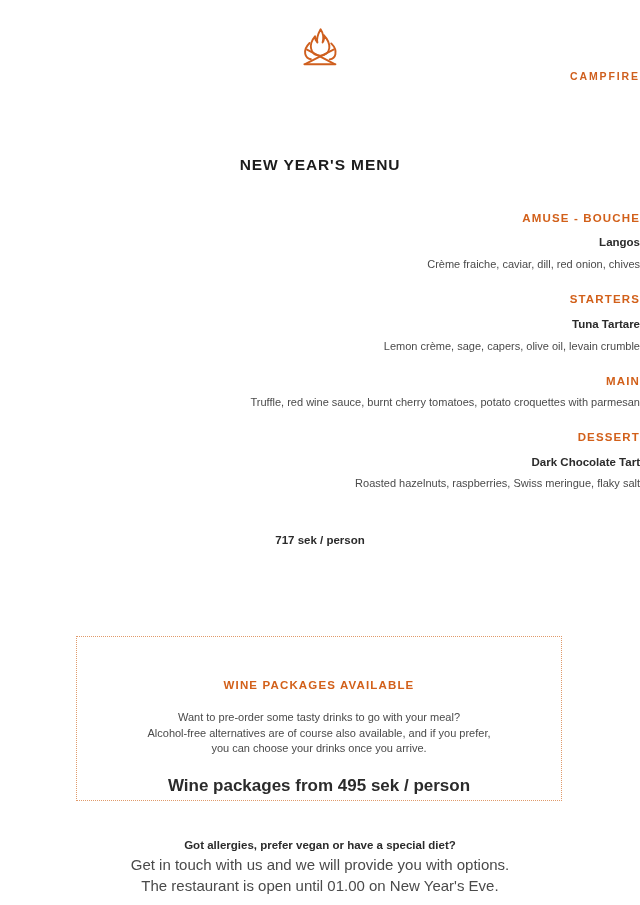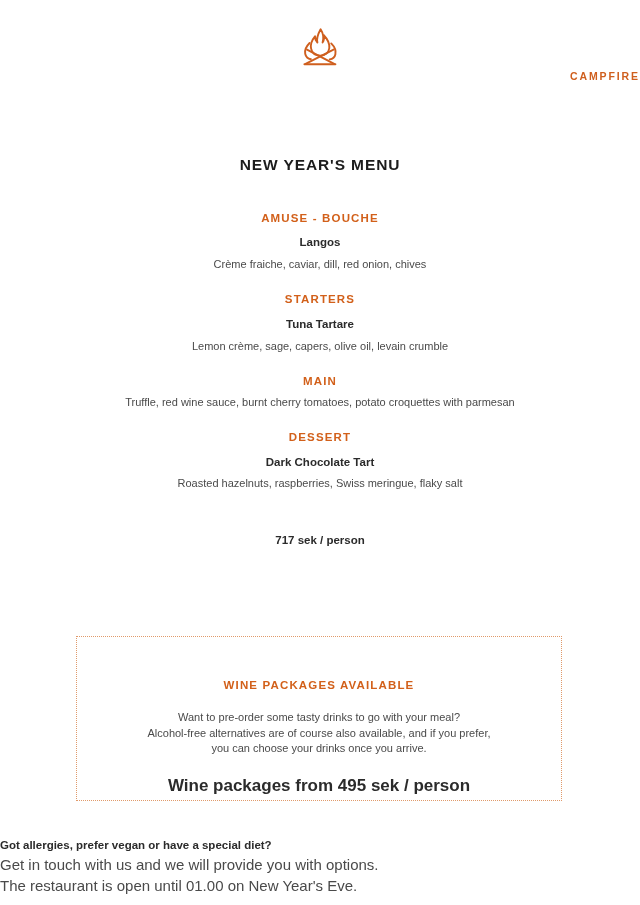--- a/index.html
+++ b/index.html
@@ -50,21 +50,21 @@
     font-weight: bold;
     letter-spacing: 0.9px;
     color: #1c1c1c;
   }
 
   
   .courses {
     margin-top: 38px;
   }
   .course {
-    text-align: center;
+    text-align: right;
     margin-bottom: 22px;
   }
   .course:last-child { margin-bottom: 0; }
   .course-name {
     font-size: 11.5px;
     font-weight: bold;
     letter-spacing: 1.15px;
     color: #d2601a;
     line-height: 1.1;
   }
@@ -122,21 +122,21 @@
     font-weight: bold;
     color: #2b2b2b;
   }
 
   
   .footer {
     position: absolute;
     left: 0;
     top: 838px;
     width: 640px;
-    text-align: left;
+    text-align: center;
   }
   .footer-head {
     font-size: 11.5px;
     font-weight: bold;
     color: #2b2b2b;
     line-height: 1.35;
   }
   .footer-sub {
     font-size: 15px;
     color: #4a4a4a;

